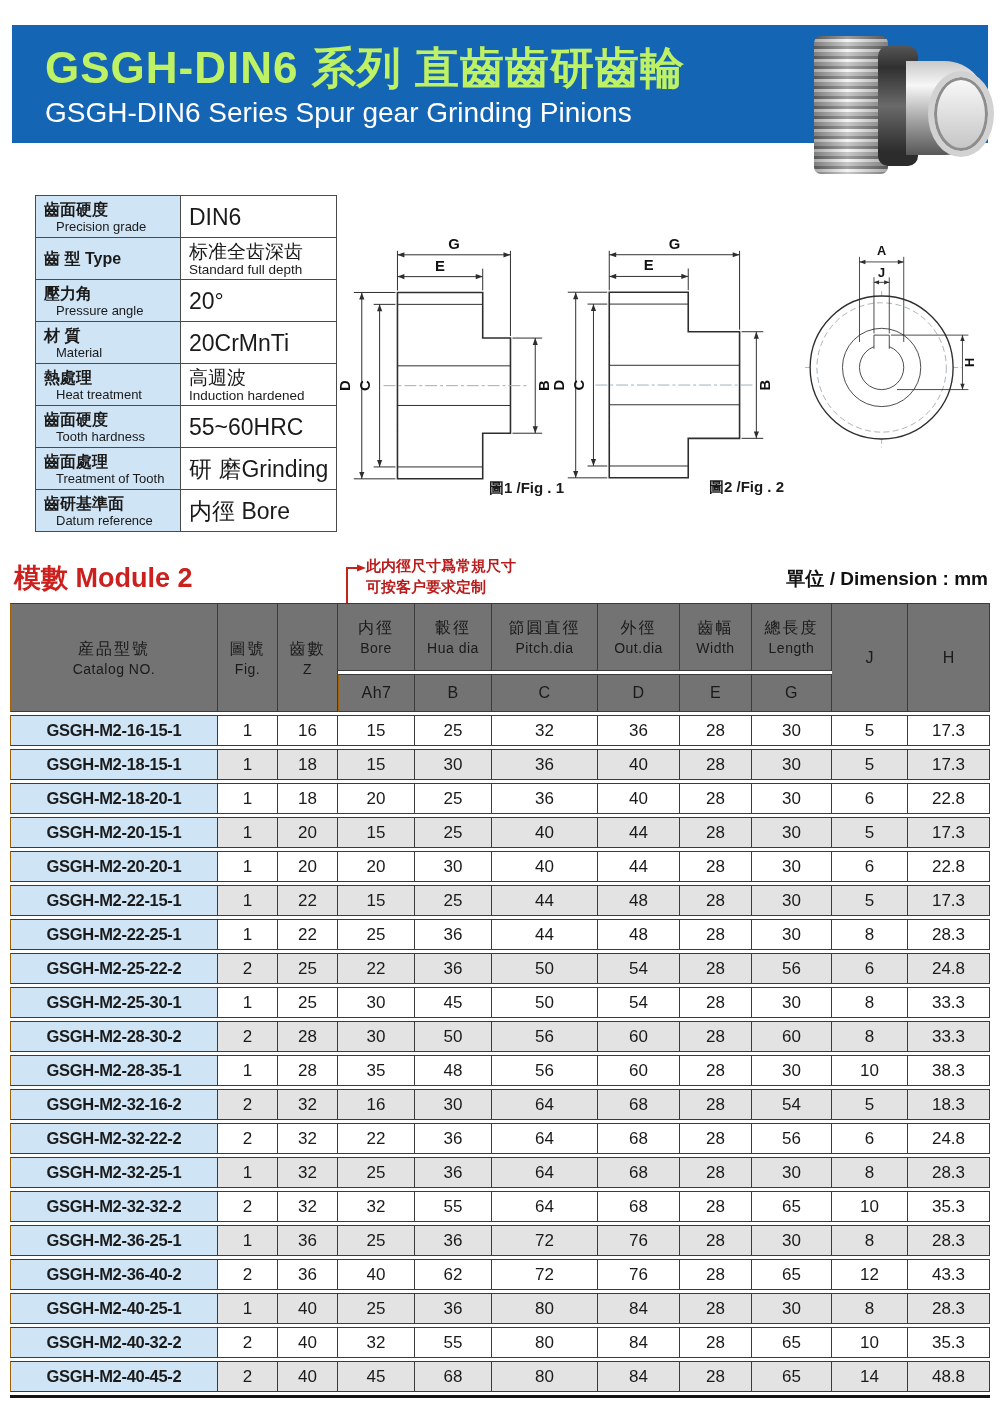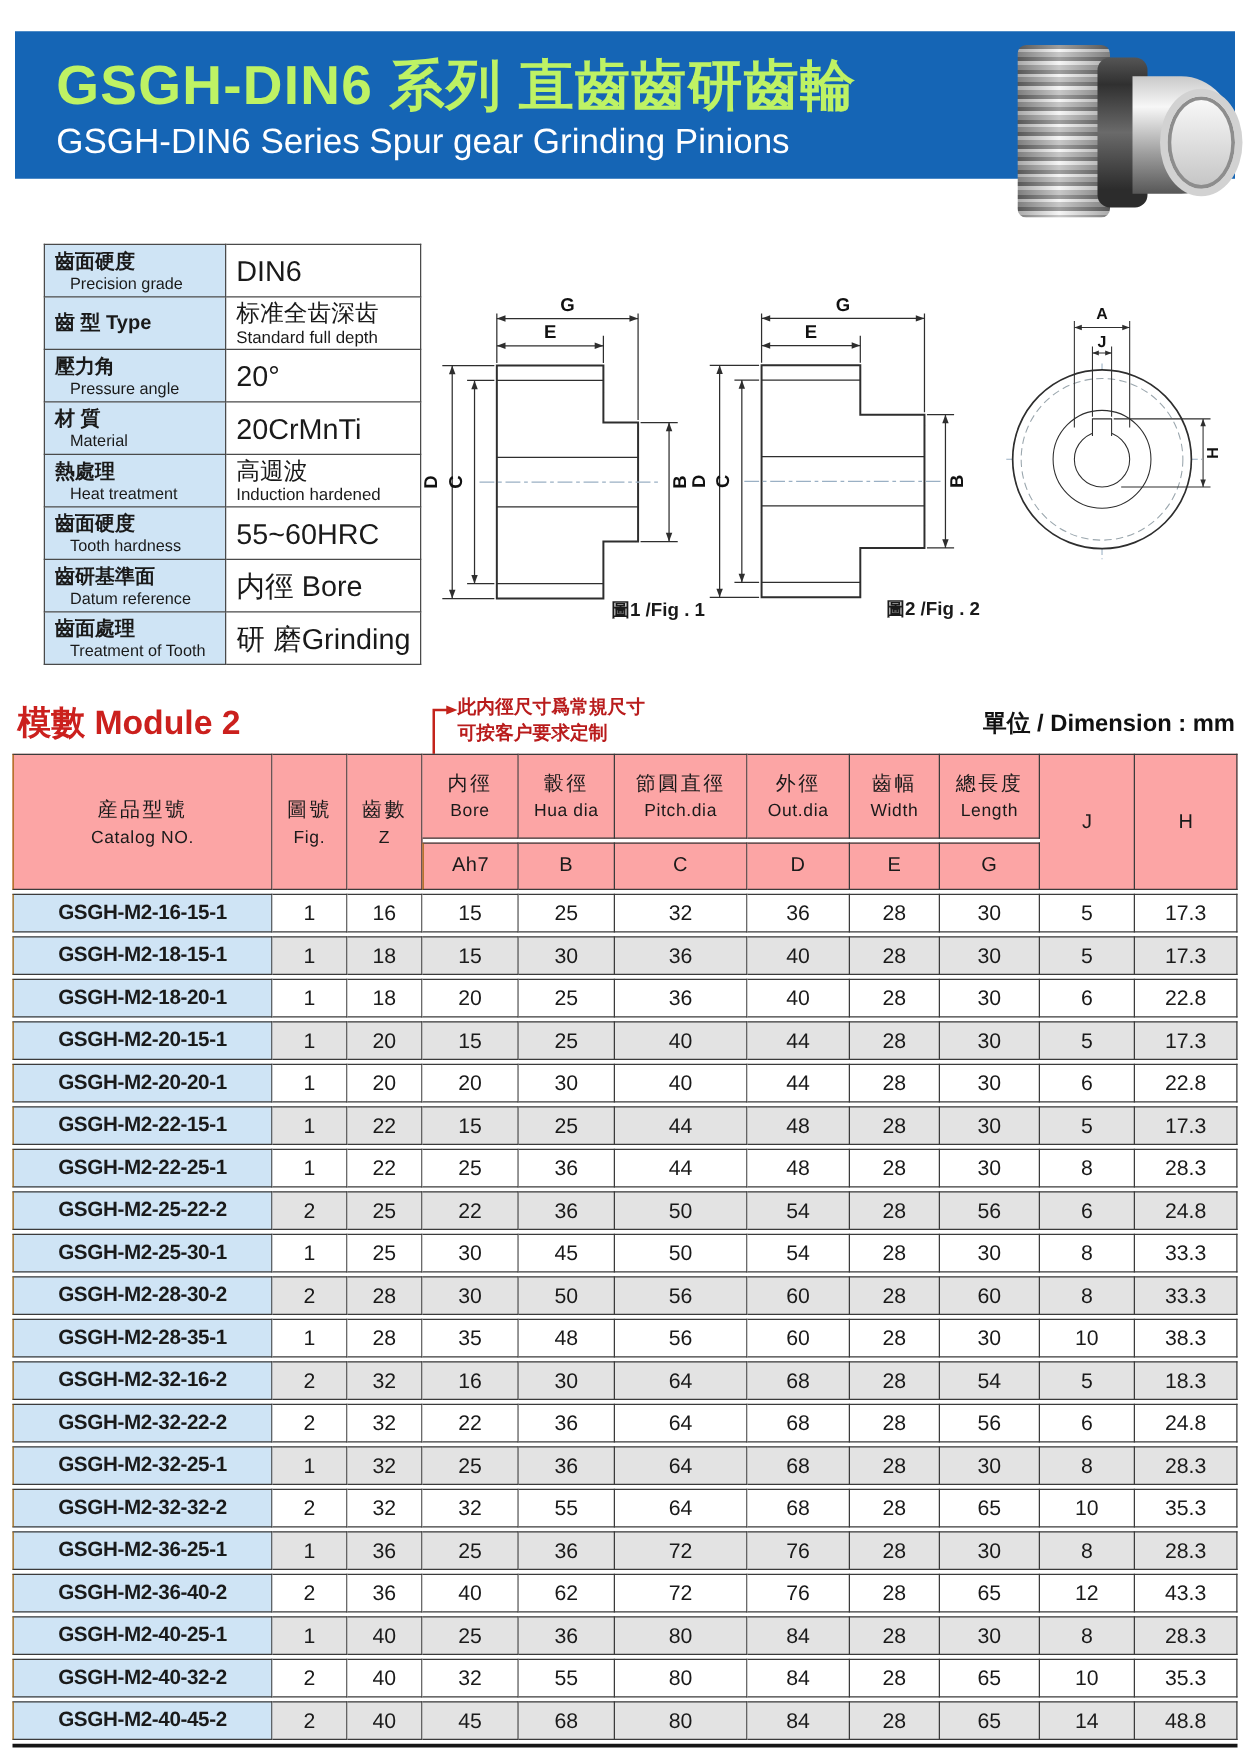--- a/index.html
+++ b/index.html
@@ -53,21 +53,21 @@
   
   #module-label{position:absolute;left:14px;top:560px;font-size:27px;font-weight:bold;color:#cb201d;}
   #note{position:absolute;left:366px;top:555px;font-size:15px;font-weight:bold;color:#b91c1c;line-height:21px;}
   #note-arrow{position:absolute;left:338px;top:560px;}
   #unit-label{position:absolute;right:12px;top:566px;font-size:19px;font-weight:bold;color:#111;}
   
   #main-wrap{position:absolute;left:10px;top:600px;width:980px;}
   table.main{width:980px;table-layout:fixed;border-collapse:separate;border-spacing:0 3px;border-bottom:3px solid #161616;}
   table.main th,table.main td{border:1px solid #3b3b3b;border-left:none;text-align:center;vertical-align:middle;padding:0;overflow:hidden;}
   table.main th:first-child,table.main td:first-child{border-left:1px solid #a16207;}
-  table.main thead th{background:#fca5a5;font-weight:400;margin-top:36px;}
+  table.main thead th{background:#737373;font-weight:400;margin-top:36px;}
   table.main tr.h1 th{height:66px;}
   table.main tr.h2 th{height:36px;font-size:16px;letter-spacing:.5px;}
   table.main .zh{font-size:16px;line-height:22px;letter-spacing:2px;}
   table.main .en{font-size:14px;line-height:18px;letter-spacing:.5px;}
   table.main .jh{font-size:16px;}
   table.main td{height:29px;font-size:17px;background:#fff;}
   table.main td.cat{background:#cfe4f5;font-weight:bold;letter-spacing:-0.3px;font-size:16.5px;}
   table.main tr.alt td{background:#e3e3e3;}
   table.main tr.alt td.cat{background:#cfe4f5;}
 </style>
@@ -149,36 +149,36 @@
         <div class="en">Tooth hardness</div>
       </td>
       <td class="v">
         <div class="val">55~60HRC</div>
 
       </td>
     </tr>
 
     <tr>
       <td class="k">
+        <div class="zh">齒面處理</div>
+        <div class="en">Treatment of Tooth</div>
+      </td>
+      <td class="v">
+        <div class="val">研 磨Grinding</div>
+
+      </td>
+    </tr>
+
+    <tr>
+      <td class="k">
         <div class="zh">齒研基準面</div>
         <div class="en">Datum reference</div>
       </td>
       <td class="v">
         <div class="val">内徑 Bore</div>
-
-      </td>
-    </tr>
-
-    <tr>
-      <td class="k">
-        <div class="zh">齒面處理</div>
-        <div class="en">Treatment of Tooth</div>
-      </td>
-      <td class="v">
-        <div class="val">研 磨Grinding</div>
 
       </td>
     </tr>
 
   </tbody>
 </table>
 
 <div id="figures">
 
   <div class="figbox" id="figbox1">

